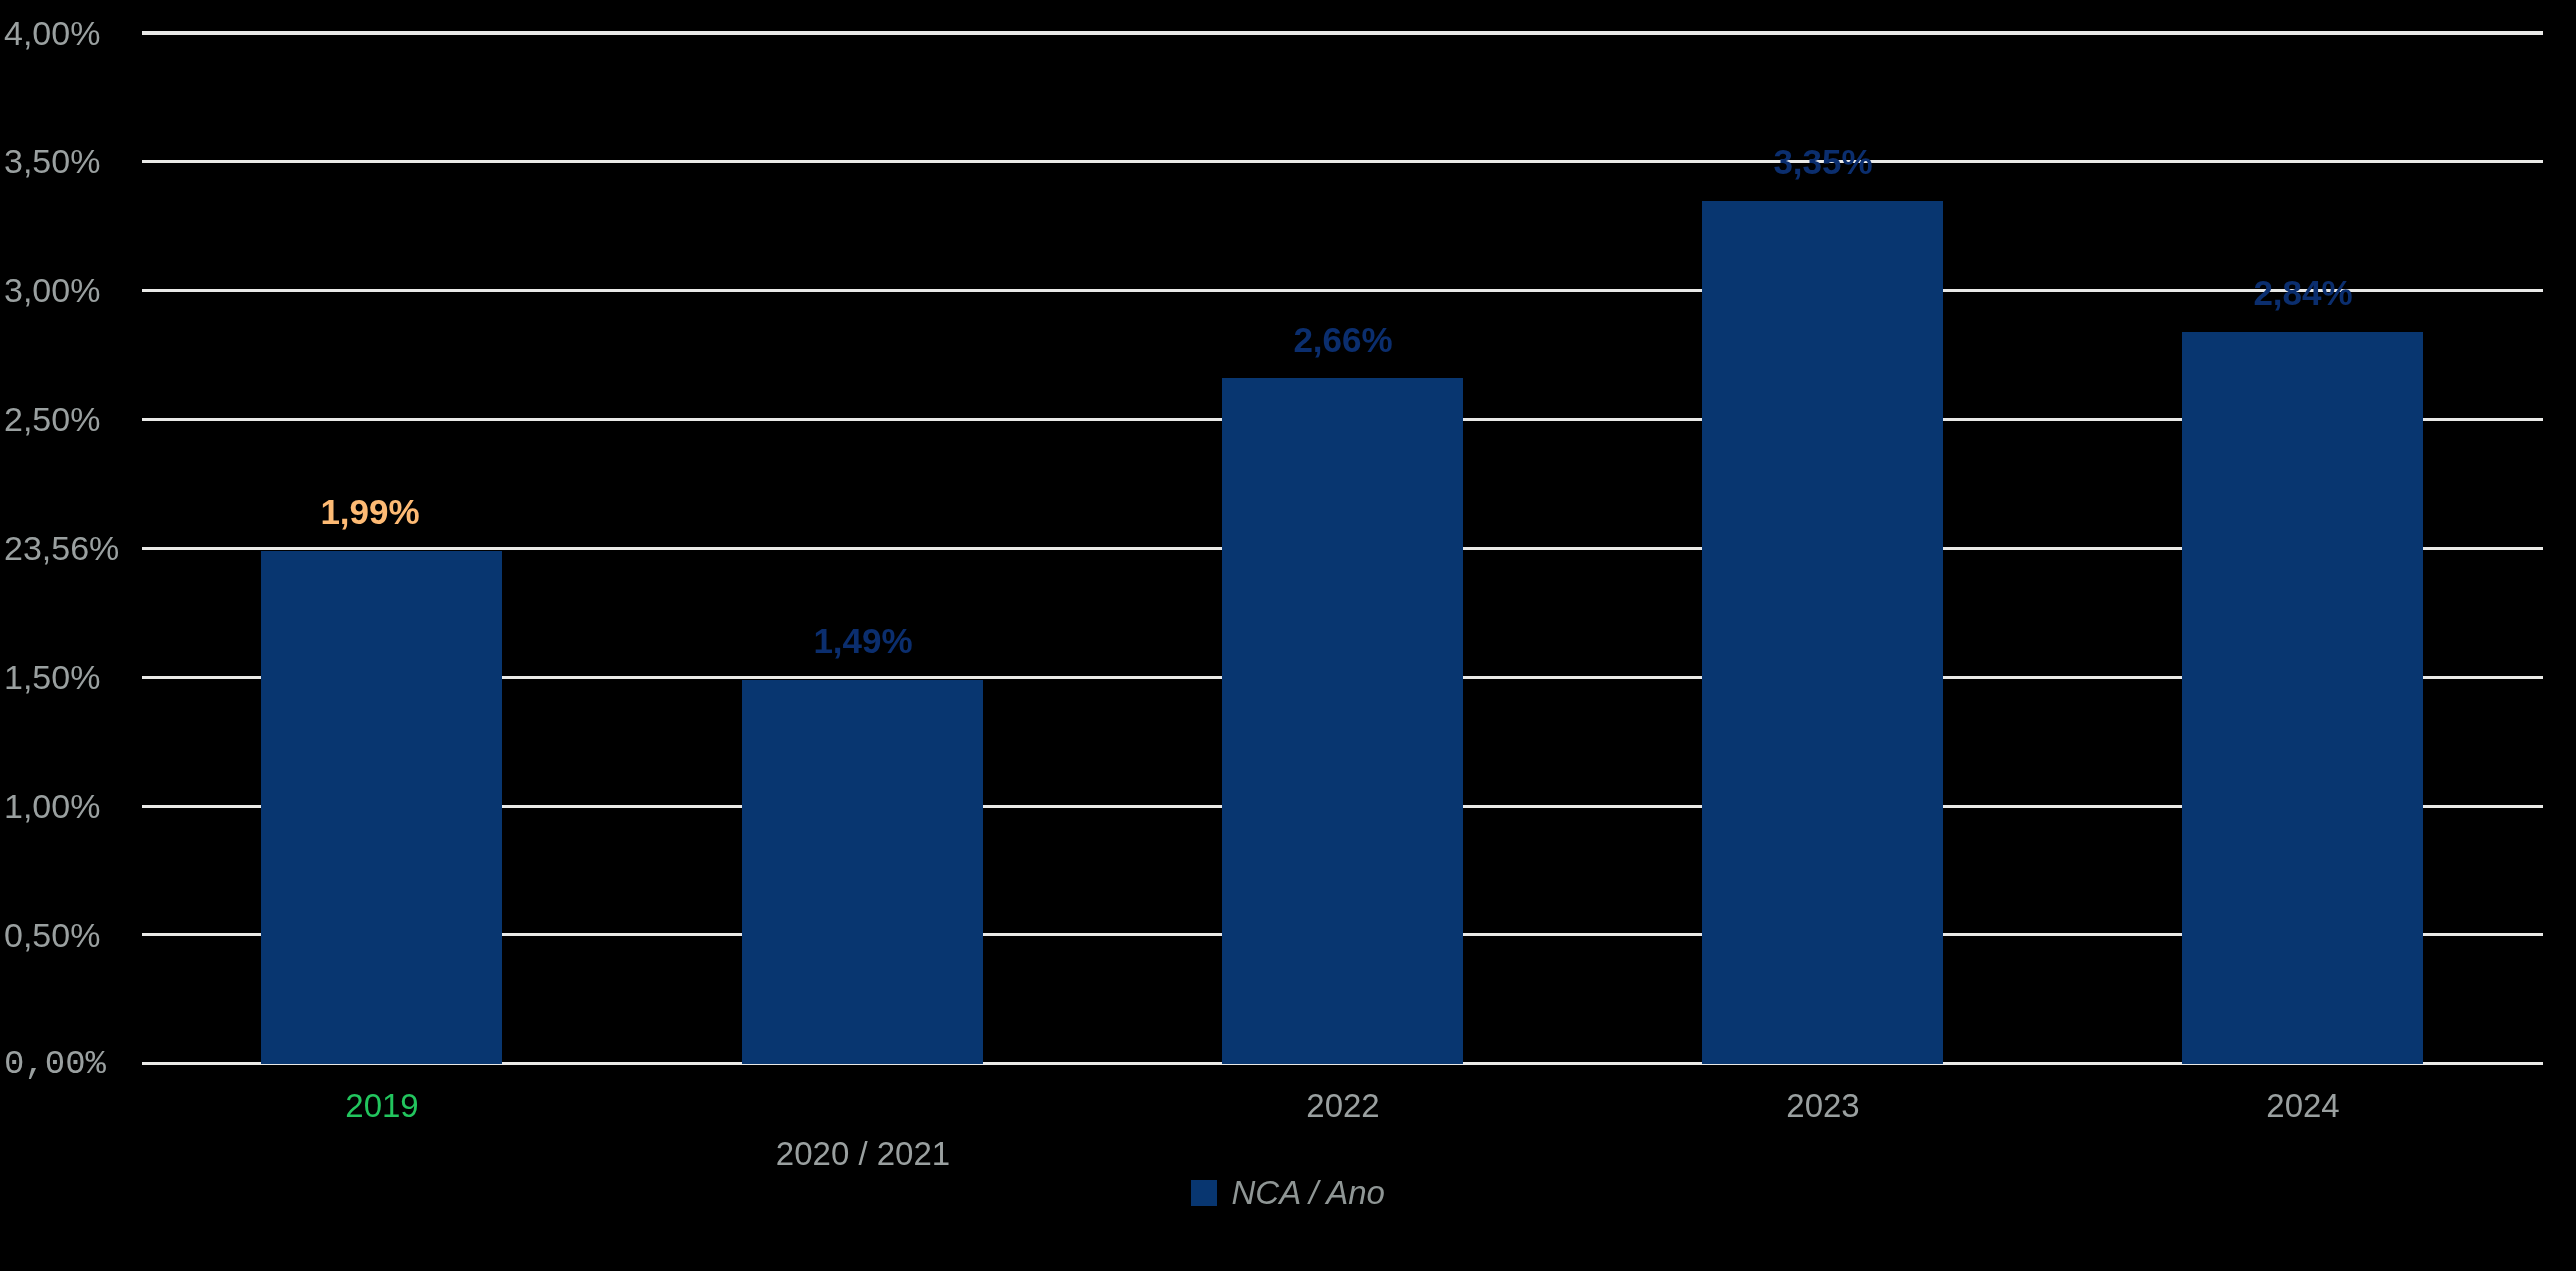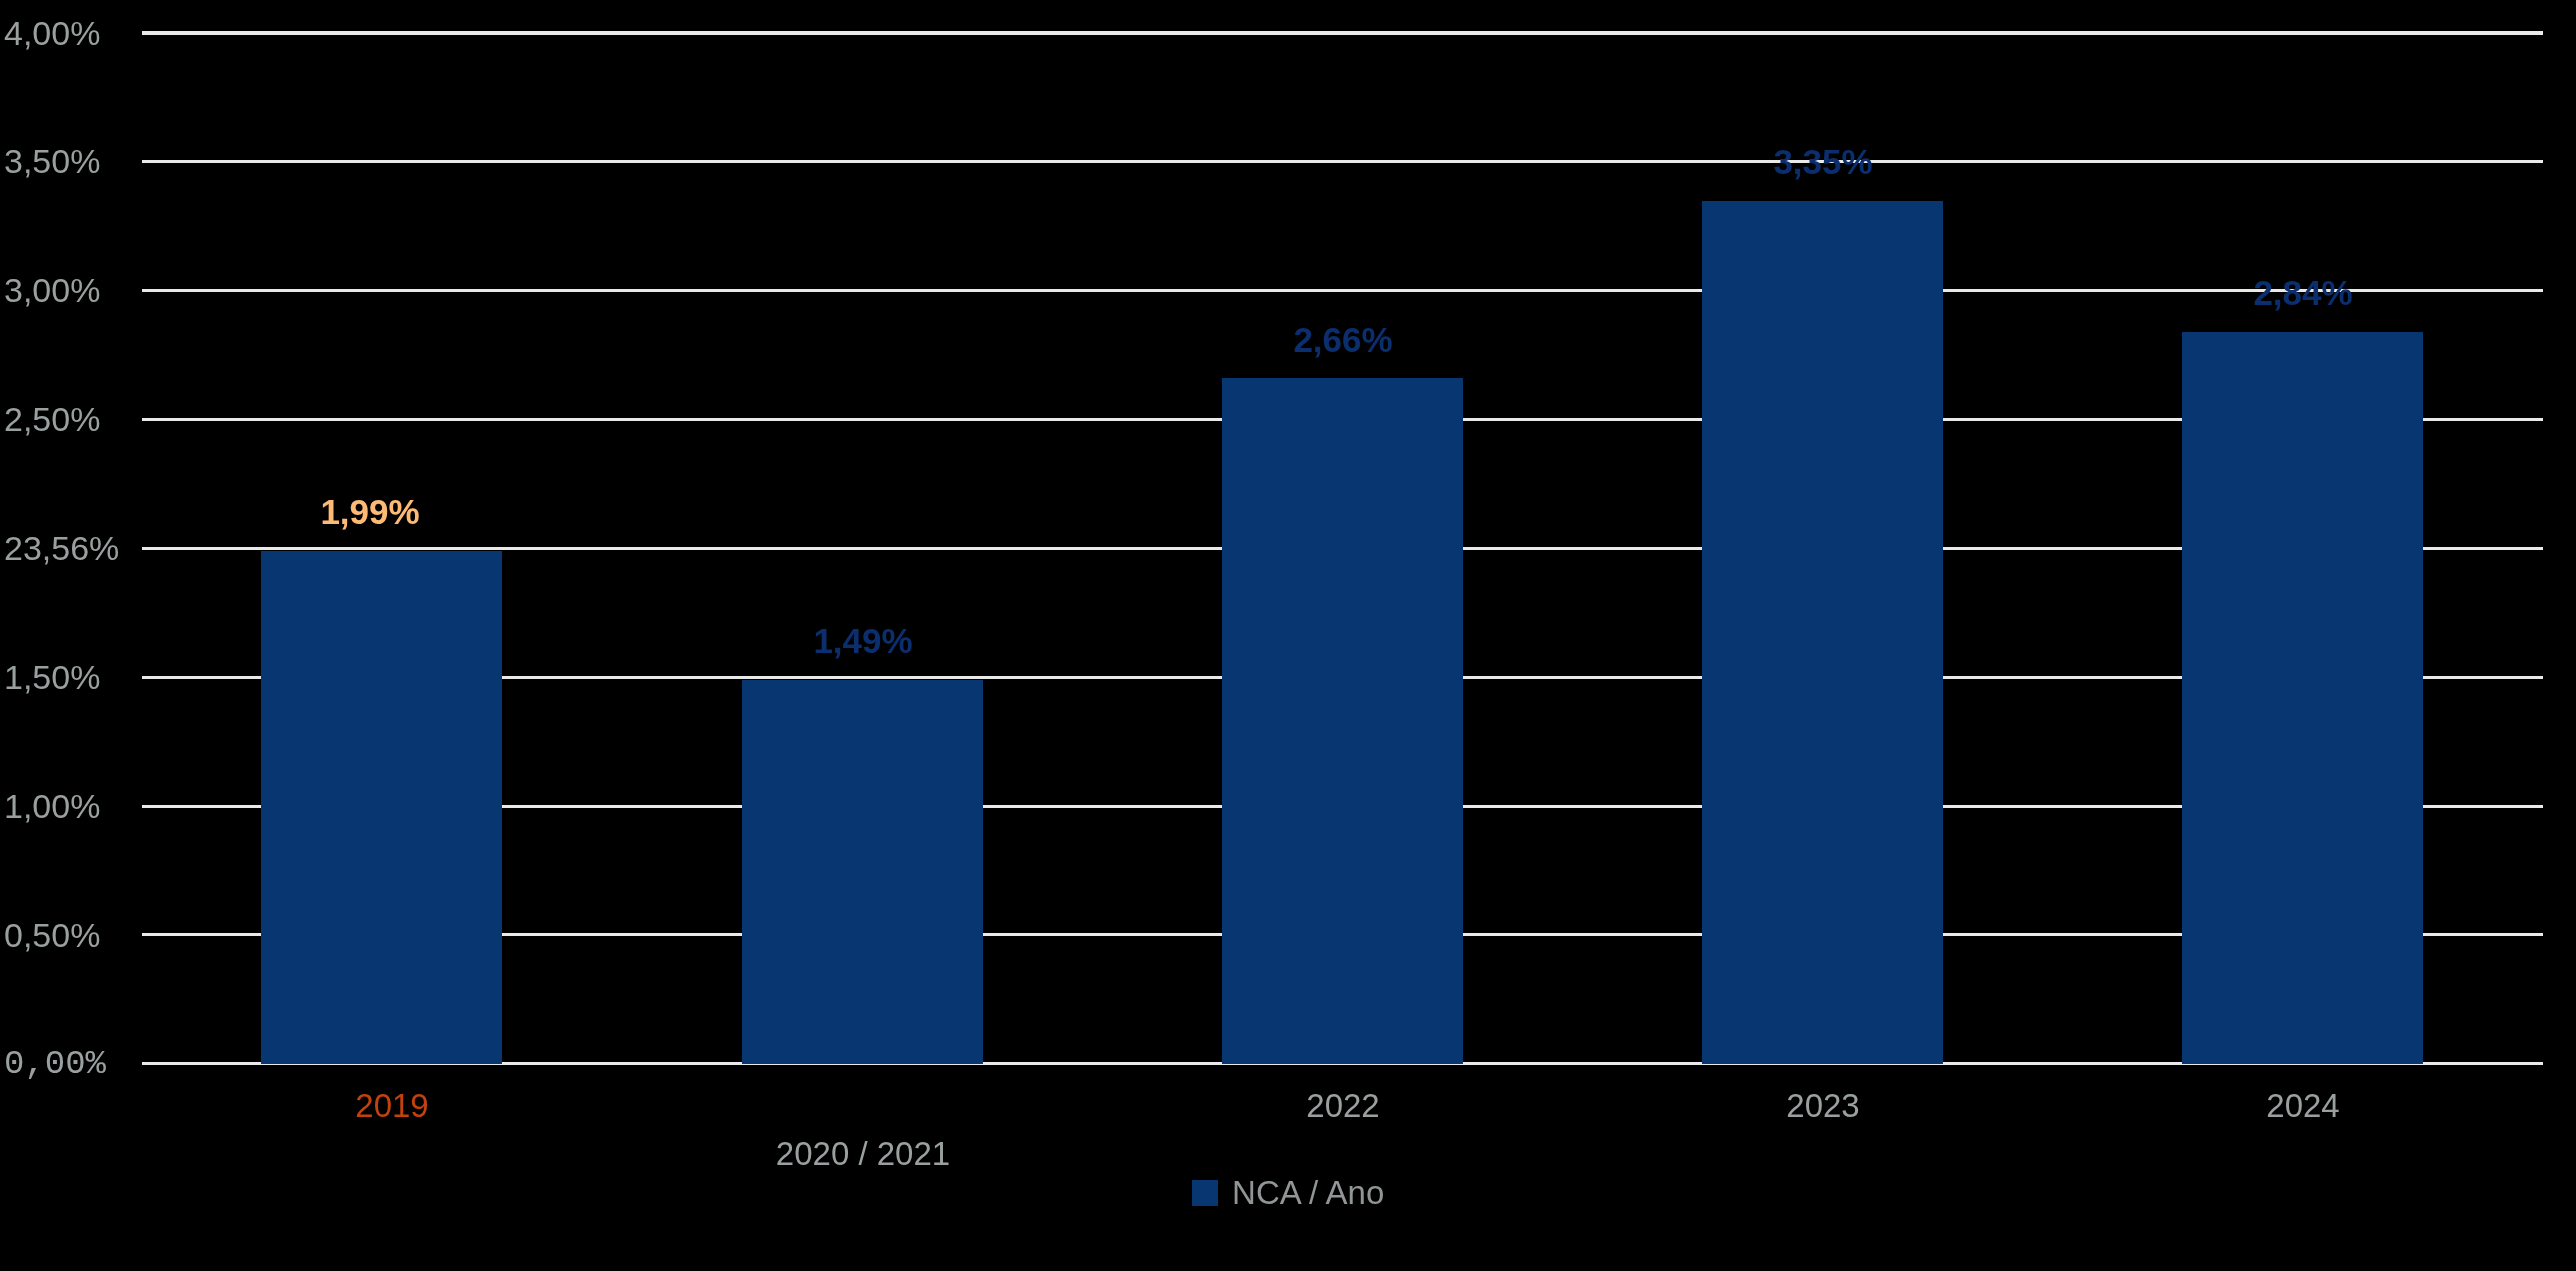--- a/index.html
+++ b/index.html
@@ -75,20 +75,21 @@
   
   #legend {
     position: absolute;
     left: 0;
     top: 1174px;
     width: 100%;
     display: flex;
     align-items: center;
     justify-content: center;
     gap: 14.4px;
+    font-style: italic;
   }
   #legend .swatch {
     width: 26px;
     height: 26px;
     background: #083670;
     display: block;
   }
   #legend .legend-label {
     color: #8f9695;
     font-size: 33px;
@@ -136,21 +137,21 @@
 
   <div id="datalabels">
       <div class="datalabel" style="left: 370px; top: 532px; color: #fdba74;">1,99%</div>
       <div class="datalabel" style="left: 863px; top: 661px; color: rgb(11, 46, 110);">1,49%</div>
       <div class="datalabel" style="left: 1343px; top: 360px; color: rgb(11, 46, 110);">2,66%</div>
       <div class="datalabel" style="left: 1823px; top: 182px; color: rgb(11, 46, 110);">3,35%</div>
       <div class="datalabel" style="left: 2303px; top: 313px; color: rgb(11, 46, 110);">2,84%</div>
     </div>
 
   <div id="xlabels">
-      <div class="xtick" style="left: 382px; top: 1087px; color: #c2410c; margin-left: 10px;">2019</div>
+      <div class="xtick" style="left: 382px; top: 1087px; color: #22c55e;">2019</div>
       <div class="xtick" style="left: 863px; top: 1087px; color: rgb(154, 160, 160); margin-top: 48px;">2020 / 2021</div>
       <div class="xtick" style="left: 1343px; top: 1087px; color: rgb(154, 160, 160);">2022</div>
       <div class="xtick" style="left: 1823px; top: 1087px; color: rgb(154, 160, 160);">2023</div>
       <div class="xtick" style="left: 2303px; top: 1087px; color: rgb(154, 160, 160);">2024</div>
     </div>
 
   <div id="legend">
       <div style="display: flex; align-items: center; gap: 14.4px;">
         <span class="swatch" style="background: rgb(8, 54, 112);"></span>
         <span class="legend-label">NCA / Ano</span>

